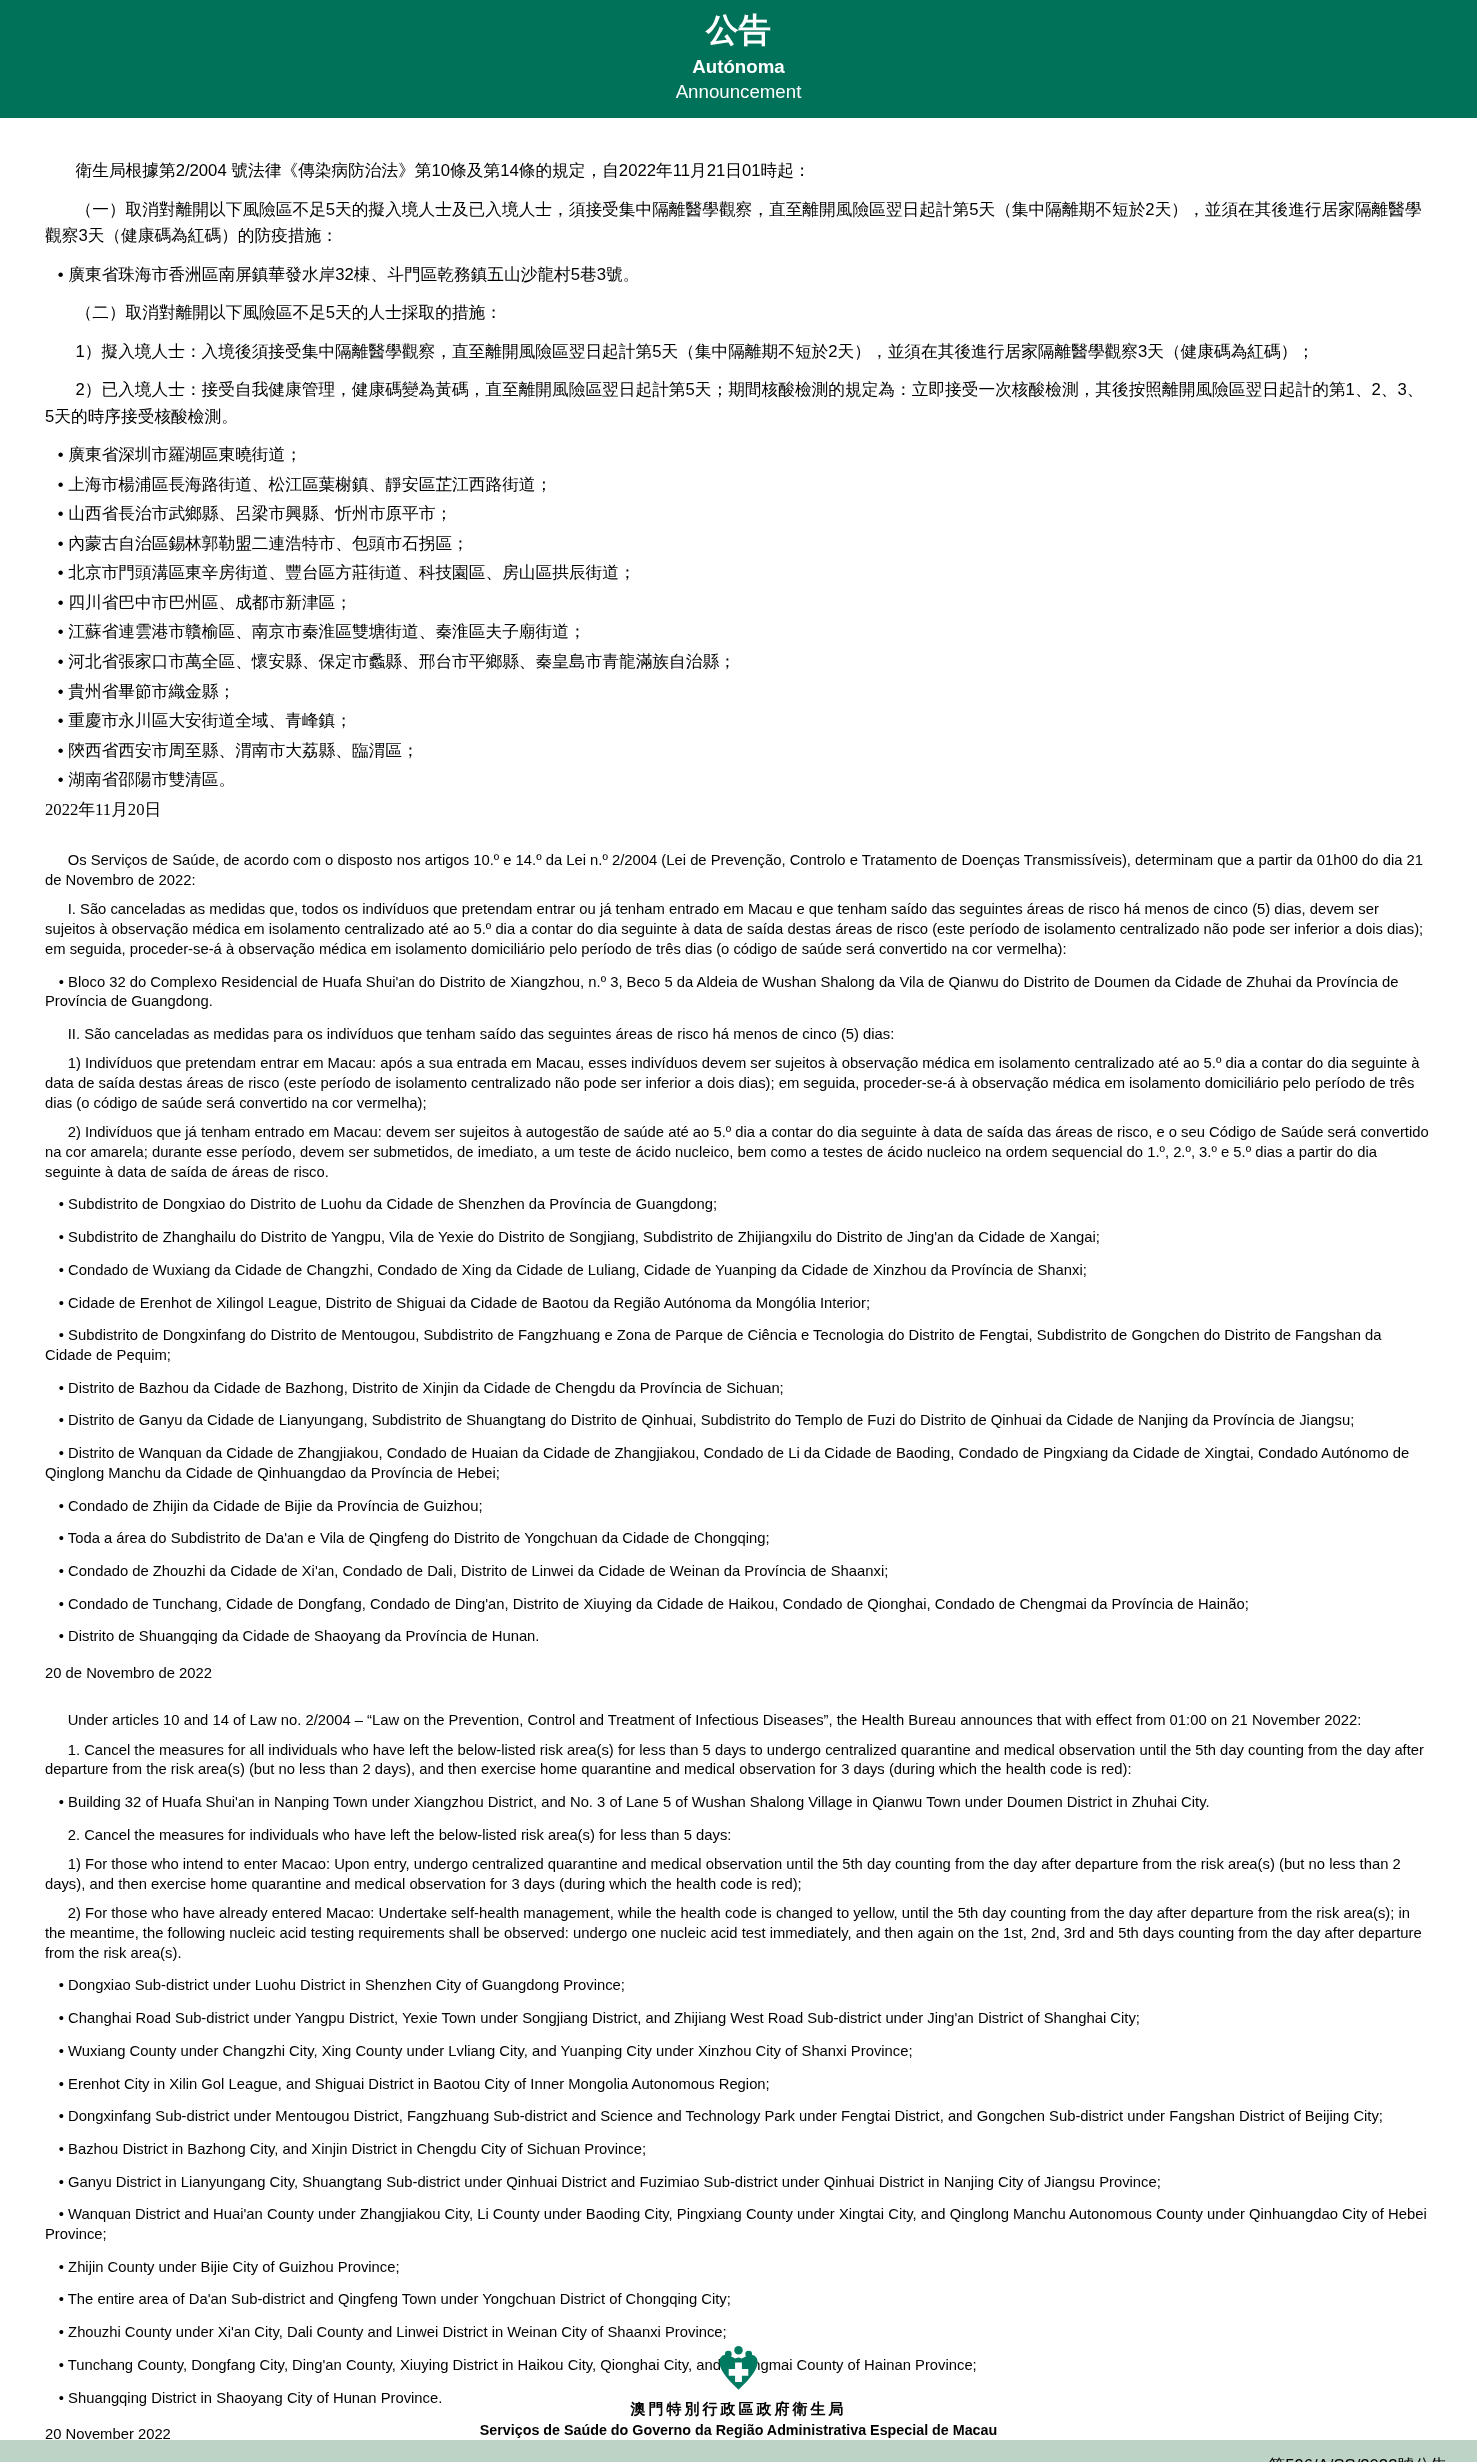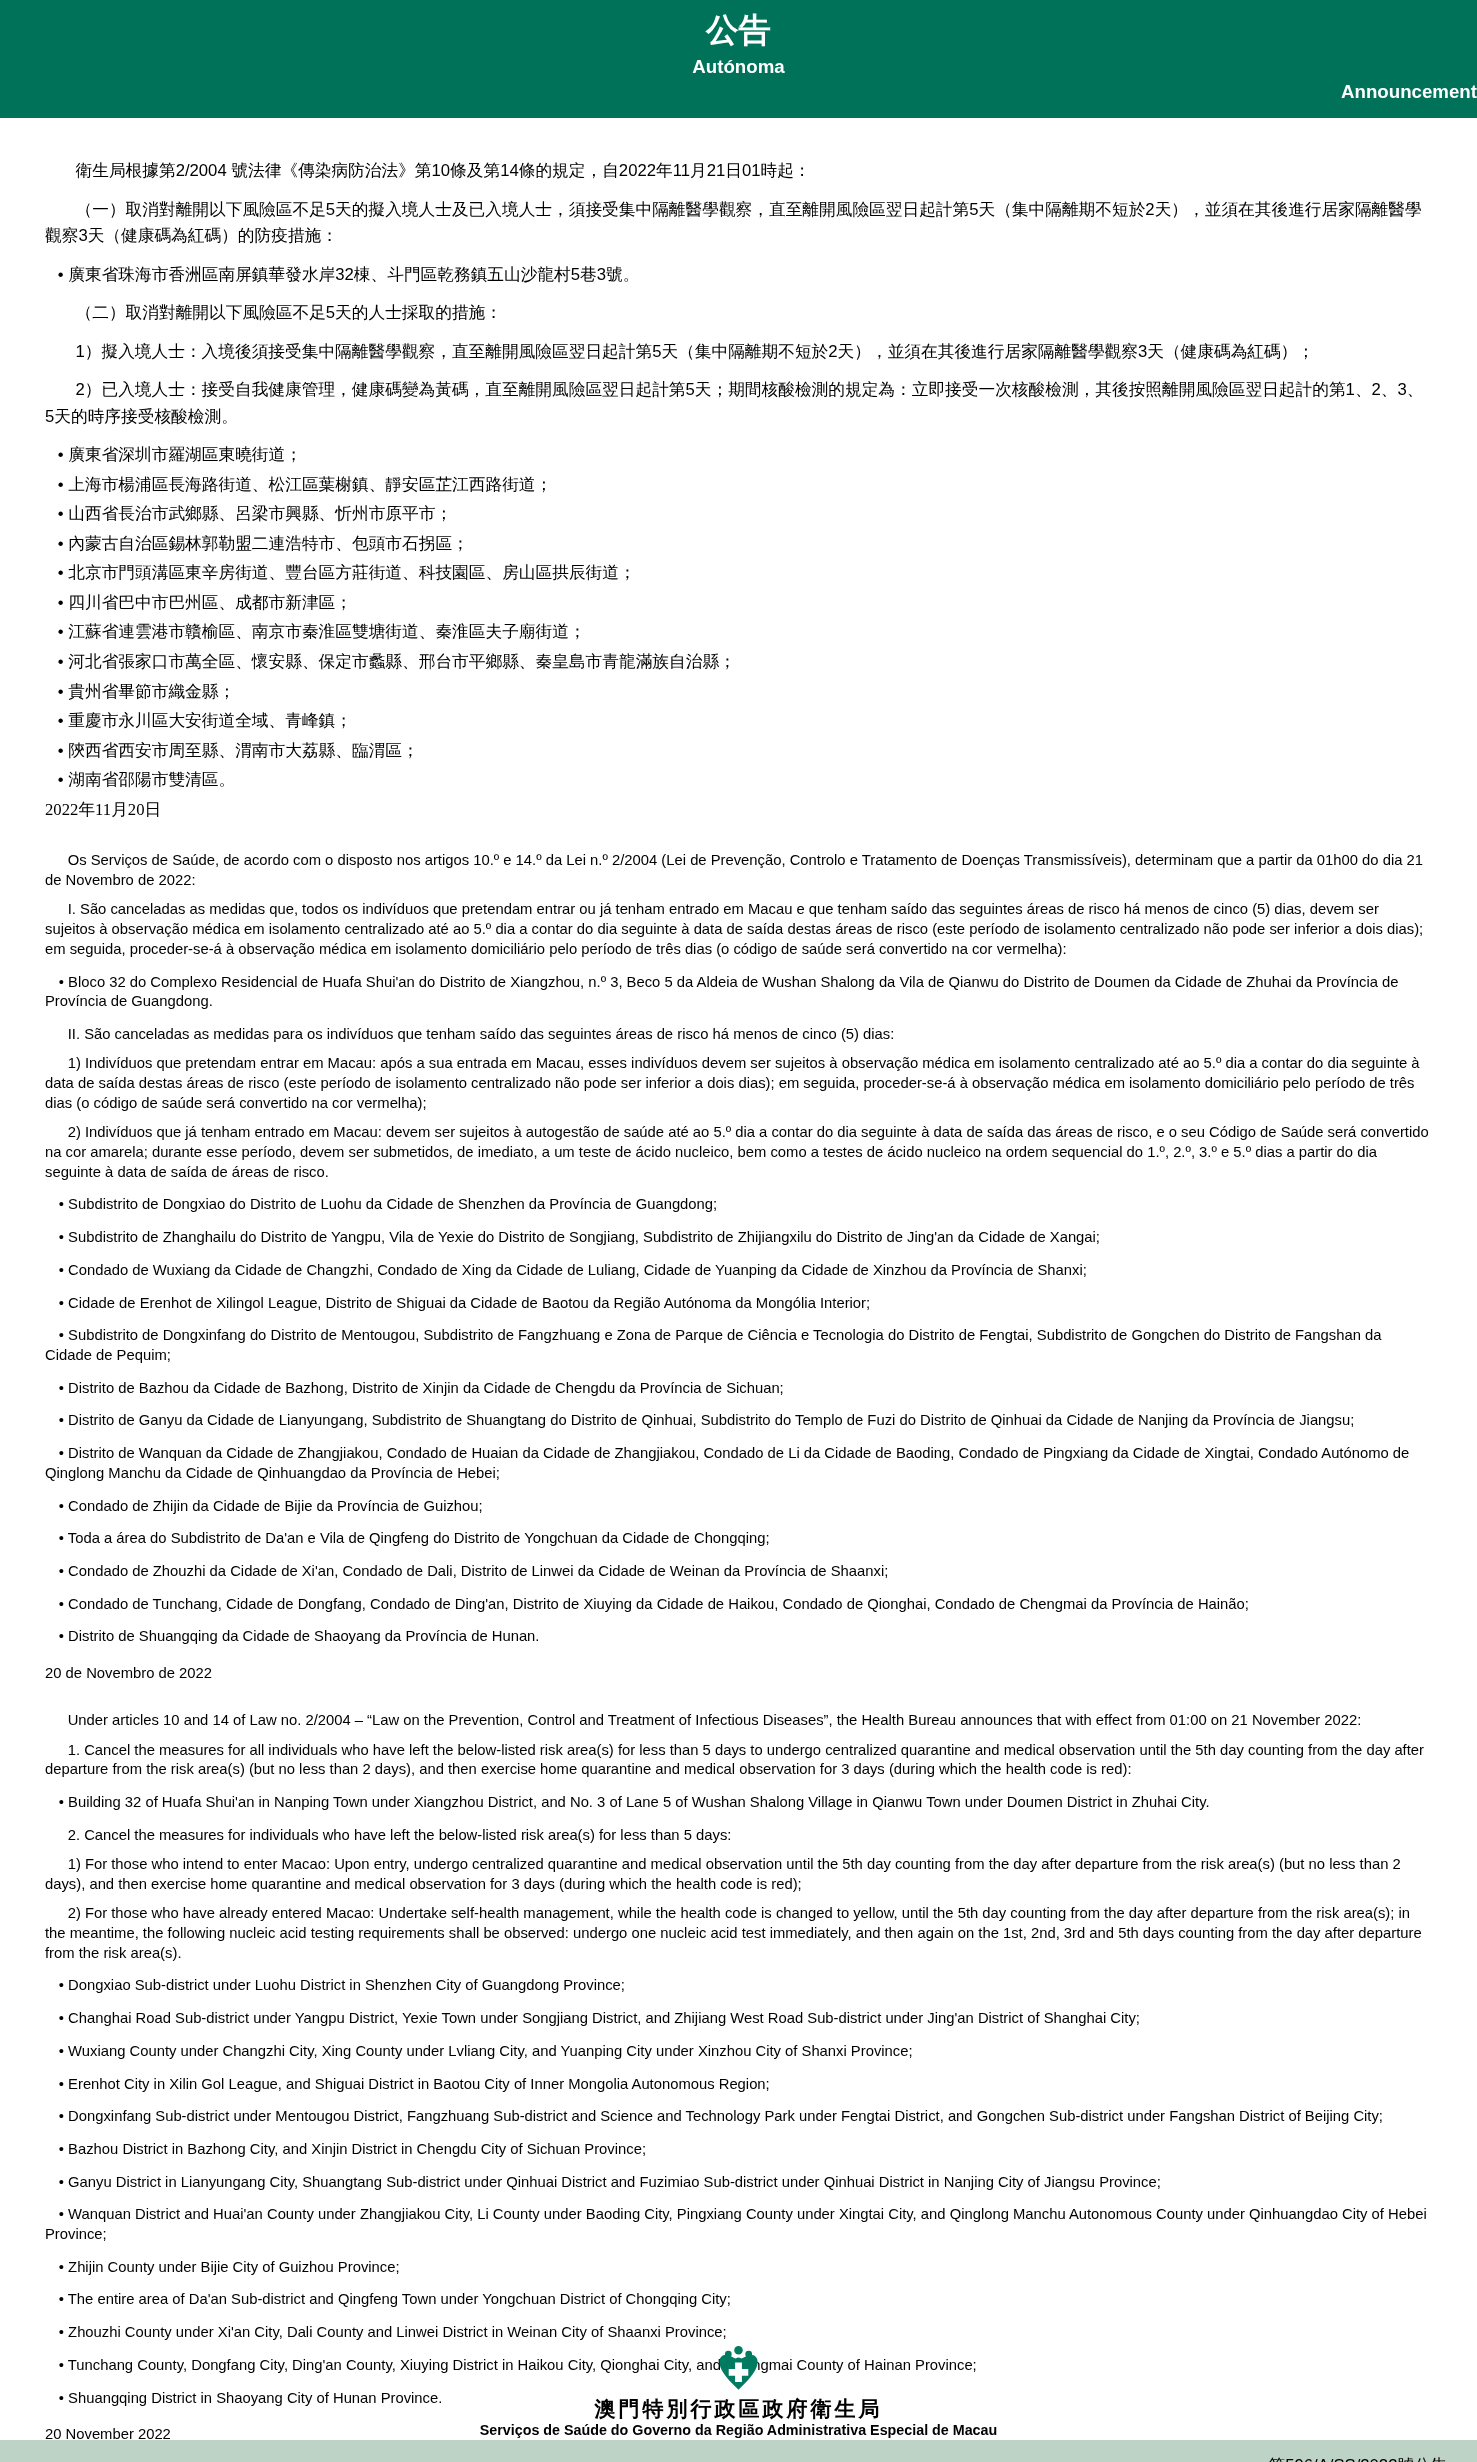--- a/index.html
+++ b/index.html
@@ -13,21 +13,21 @@
   }
   
   .header{
     width:100%;height:118px;
     background:var(--header-bg,#00725A);
     color:#fff;text-align:center;
     box-sizing:border-box;padding-top:7.9px;
   }
   .header .t-zh{font-size:32.5px;font-weight:bold;line-height:45px;}
   .header .t-pt{font-size:18.7px;font-weight:bold;line-height:27.6px;}
-  .header .t-en{font-size:18.7px;font-weight:bold;line-height:24.6px;text-align:right;}
+  .header .t-en{font-size:18.7px;font-weight:normal;line-height:24.6px;}
   
   .content{
     box-sizing:border-box;
     padding:28.6px 45px 0 45px;
   }
   .sec{display:block;}
   .sec-pt{margin-top:27.6px;}
   .sec-en{margin-top:27.6px;}
   .blk{margin:0;}
   .sec-zh .blk{font-size:16.7px;line-height:26.6px;margin:11.8px 0;}
@@ -38,21 +38,21 @@
   .sec-pt .blk.para,.sec-en .blk.para{text-indent:22.7px;}
   .sec-pt .blk.bullet,.sec-en .blk.bullet{margin:13px 0;text-indent:13.8px;}
   .sec-pt .blk.date,.sec-en .blk.date{text-indent:0;margin-top:16.7px;}
   .marker{display:inline;}
   
   .org{
     position:absolute;left:0;bottom:72px;
     width:100%;text-align:center;
   }
   .org svg{display:block;margin:0 auto 3.9px auto;}
-  .org .org-zh{font-size:21px;font-weight:bold;line-height:24.6px;letter-spacing:3px;}
+  .org .org-zh{font-size:15px;font-weight:bold;line-height:24.6px;letter-spacing:3px;}
   .org .org-pt{font-size:14.3px;line-height:18.7px;font-weight:bold;}
   .band{
     position:absolute;left:0;bottom:0;
     width:100%;height:72px;
     background:var(--band-bg,#BCD3C6);
     box-sizing:border-box;
     padding:14.8px 29.5px 0 0;
     text-align:right;
   }
   .band .no-zh{font-size:16.7px;line-height:22.7px;}

